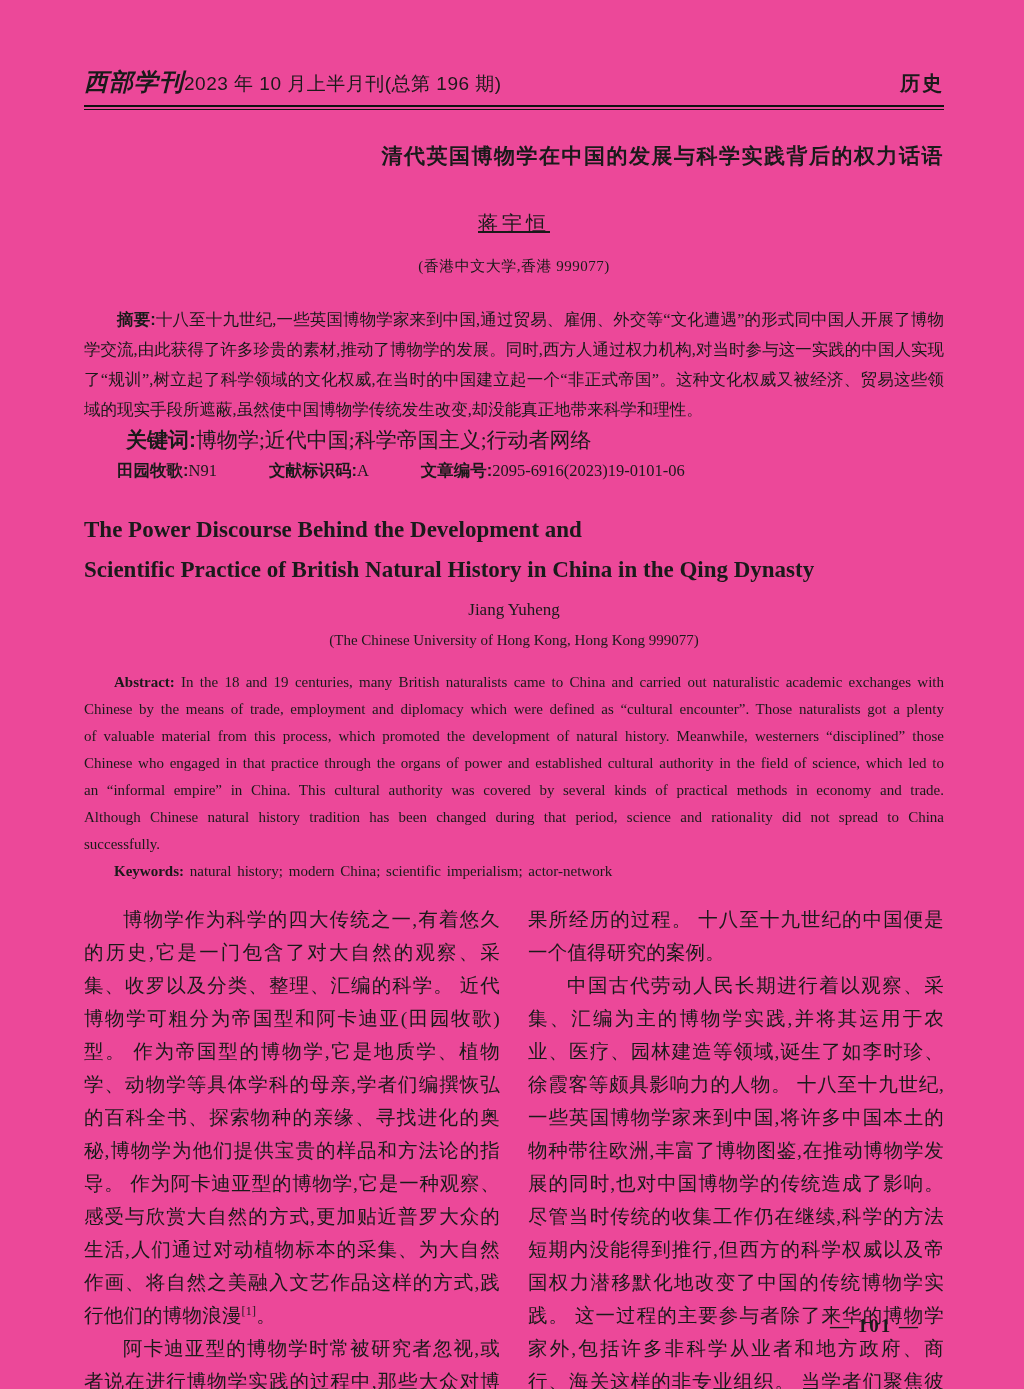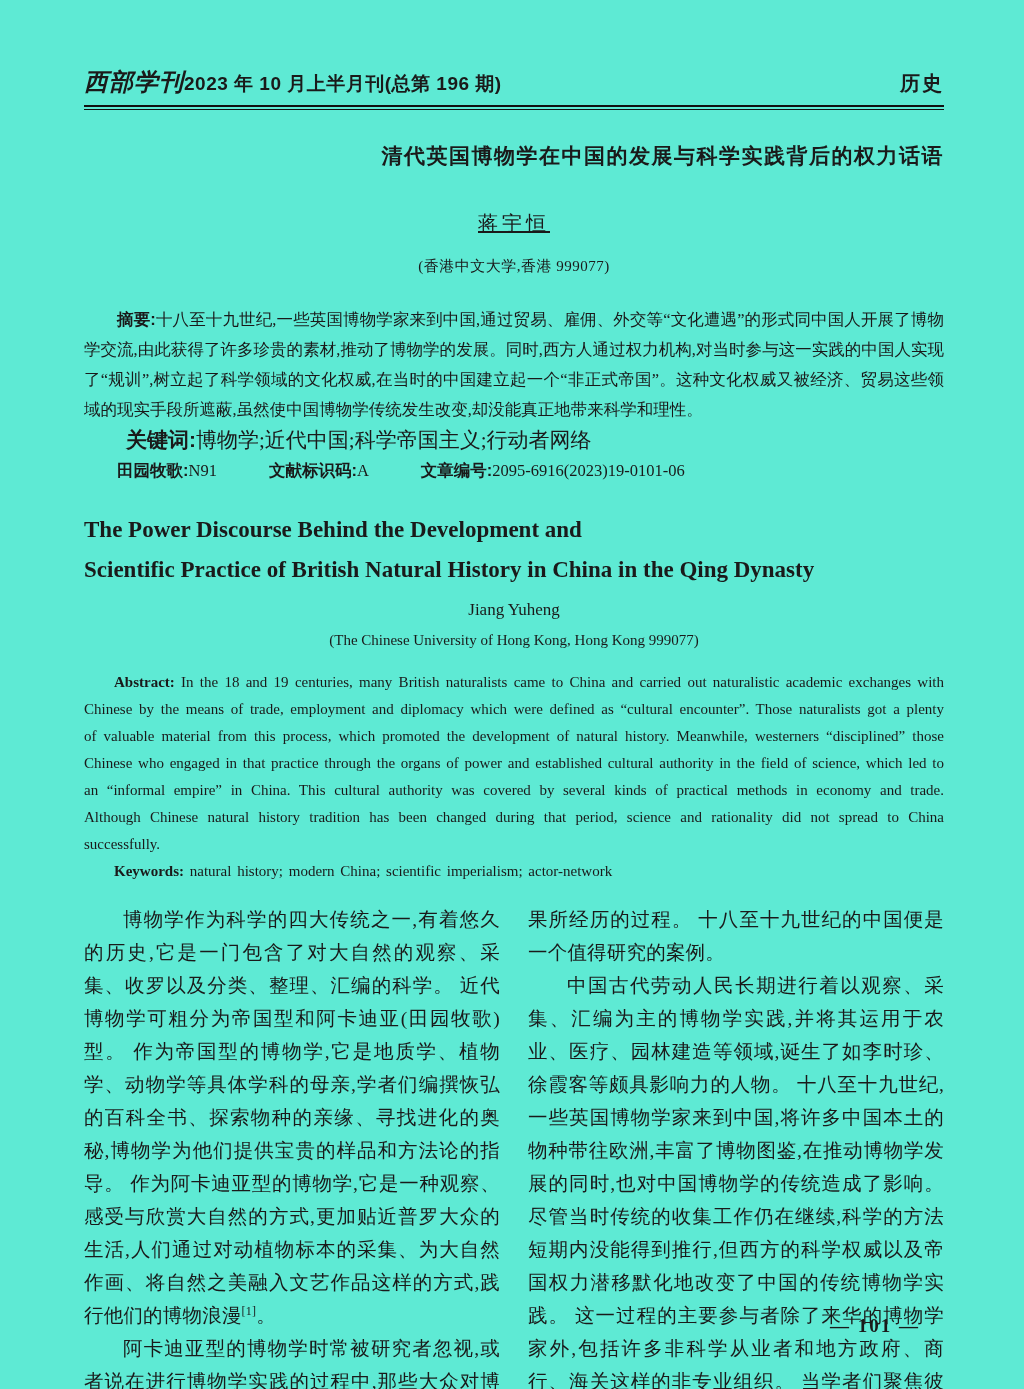--- a/index.html
+++ b/index.html
@@ -2,21 +2,21 @@
 <html><head>
 <meta charset="utf-8">
 <style>
   * { margin: 0; padding: 0; box-sizing: border-box; }
   html, body { background: #e8e8e8; }
   .page {
     position: relative;
     width: 1024px;
     height: 1389px;
     margin: 0 auto;
-    background: #5eead4;
+    background: #ec4899;
     color: #1a1a1a;
     font-family: "Liberation Serif", "DejaVu Serif", serif;
     overflow: hidden;
   }
   .content { padding: 0 80px 0 84px; }
 
   
   .header-row {
     display: flex;
     justify-content: space-between;
@@ -26,21 +26,21 @@
   .journal-block { display: flex; align-items: baseline; }
   .journal-logo {
     font-family: "Liberation Serif", "DejaVu Serif", serif;
     font-style: italic;
     font-weight: bold;
     font-size: 24px;
     letter-spacing: 1px;
   }
   .journal-issue {
     font-family: "Liberation Sans", "DejaVu Sans", sans-serif;
-    font-weight: bold;
+    font-weight: normal;
     font-size: 19px;
     letter-spacing: 0.5px;
   }
   .header-section {
     font-family: "Liberation Sans", "DejaVu Sans", sans-serif;
     font-weight: bold;
     font-size: 20px;
     letter-spacing: 2px;
   }
   .double-rule {

